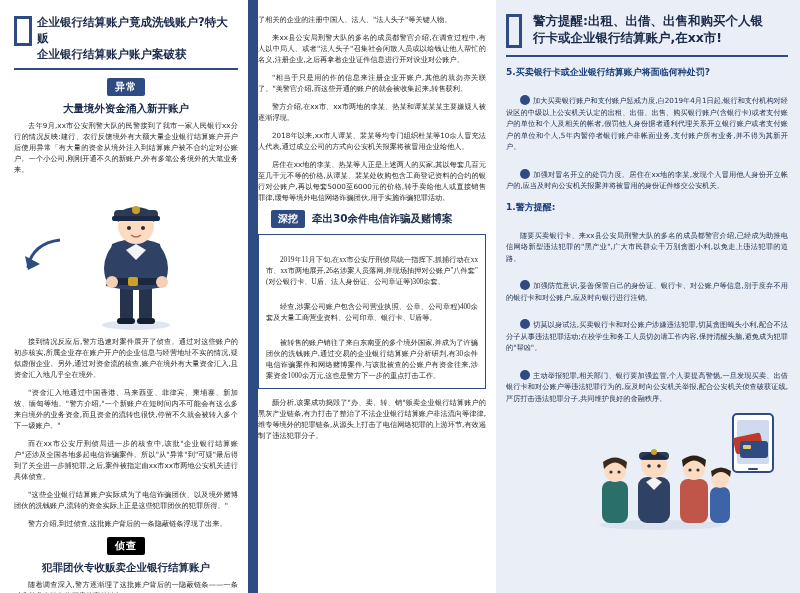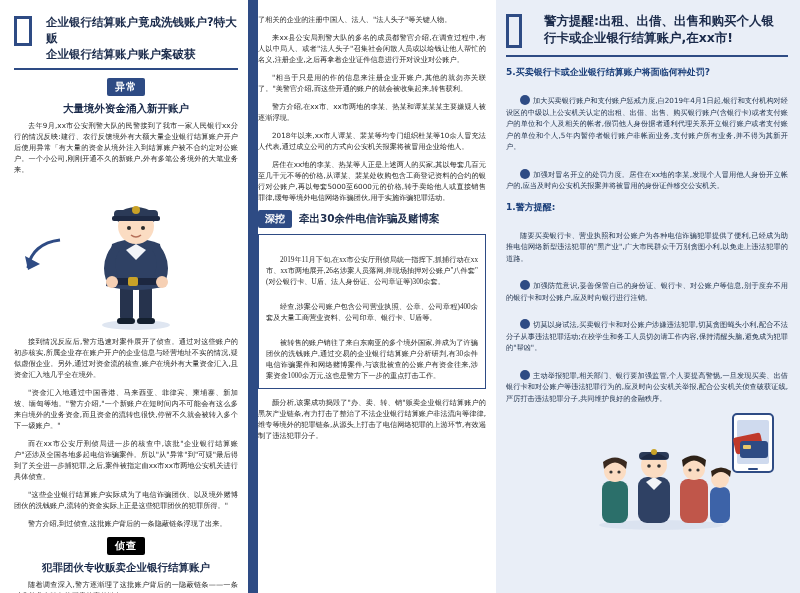--- a/index.html
+++ b/index.html
@@ -10,47 +10,47 @@
   .col{position:relative;box-sizing:border-box;}
   .col1{width:248px;padding:14px 10px 10px 14px;}
   .col2{width:248px;padding:14px 10px 10px 10px;}
   .col3{width:304px;padding:12px 12px 10px 10px;background:#e9eef7;}
 
   .divider{position:absolute;top:0;width:10px;height:593px;background:#2e4b84;}
   .divider.d1{left:248px;}
   .divider.d2{left:496px;}
 
   
-  .headline{display:flex;align-items:flex-start;gap:14px;border-bottom:2px solid #2e4b84;padding-bottom:6px;}
+  .headline{display:flex;align-items:flex-start;gap:5px;border-bottom:2px solid #2e4b84;padding-bottom:6px;}
   .headline .mark{width:18px;height:30px;border:3px solid #2e4b84;box-sizing:border-box;flex:0 0 18px;margin-top:2px;}
   .headline .htext{font-weight:bold;font-size:11.5px;line-height:16px;color:#1b2b4b;}
 
   .tagrow{margin:8px 0 4px;display:flex;align-items:center;gap:6px;flex-direction:column;}
   .tag{background:#2e4b84;color:#fff;font-size:10px;font-weight:bold;padding:2px 8px;border-radius:2px;letter-spacing:1px;white-space:nowrap;}
   .tag.light{background:#000000;}
   .tagline{font-weight:bold;font-size:10.5px;color:#1b2b4b;}
 
   .body p{font-size:7.2px;line-height:11px;color:#2a2a2a;margin:0 0 7px;text-align:justify;text-indent:14px;}
   .body p.noind{text-indent:0;}
 
   
   .cop-wrap{position:relative;height:150px;margin:2px 0 4px;}
   .cop{position:absolute;left:62px;top:0;}
   .arrow-left{position:absolute;left:8px;top:52px;width:42px;height:42px;}
 
   
   .deep-badge{display:inline-block;background:#2e4b84;color:#fff;font-size:10px;font-weight:bold;padding:2px 7px;border-radius:2px;}
-  .deep-row{display:flex;align-items:center;gap:7px;margin:6px 0 6px;}
+  .deep-row{display:flex;align-items:center;gap:7px;margin:6px 13px 6px;}
   .deep-title{font-size:10.5px;font-weight:bold;color:#1b2b4b;}
   .boxnote{border:1px solid #2e4b84;padding:6px 7px;margin:0 0 8px;}
   .boxnote p{margin:14px 0 6px;font-size:7.2px;line-height:11px;text-indent:14px;text-align:justify;color:#2a2a2a;font-family:Liberation Serif, serif;}
   .boxnote p:last-child{margin-bottom:0;}
 
   
-  .c3-head{display:flex;gap:22px;align-items:flex-start;border-bottom:2px solid #2e4b84;padding-bottom:7px;}
+  .c3-head{display:flex;gap:11px;align-items:flex-start;border-bottom:2px solid #2e4b84;padding-bottom:7px;}
   .c3-head .mark{width:16px;height:34px;border:3px solid #2e4b84;box-sizing:border-box;flex:0 0 16px;margin-top:2px;}
   .c3-head .t{font-size:12.5px;font-weight:bold;color:#1b2b4b;line-height:17px;}
   .qline{font-size:9px;font-weight:bold;color:#1b3f7a;margin:9px 0 5px;}
   .c3 p{font-size:7.2px;line-height:11.5px;color:#23354f;margin:16px 0 7px;text-align:justify;text-indent:14px;}
   .num{display:inline-block;width:10px;height:10px;line-height:10px;text-align:center;background:#2e4b84;color:#fff;border-radius:50%;font-size:6.5px;margin-right:3px;vertical-align:1px;}
 
   
   .c3-ill{position:relative;height:120px;margin-top:4px;}
   .phone{position:absolute;right:14px;top:2px;width:38px;height:56px;background:#fff;border:2px solid #2e4b84;border-radius:5px;}
   .phone .scr{position:absolute;left:3px;top:5px;right:3px;bottom:7px;background:#cfdaee;border-radius:2px;}
@@ -168,21 +168,21 @@
         <div>警方提醒:出租、出借、出售和购买个人银</div>
         <div>行卡或企业银行结算账户,在xx市!</div>
       </div>
     </div>
 
     <div class="qline">5.买卖银行卡或企业银行结算账户将面临何种处罚?</div>
     <p><span class="num">1</span><span>加大买卖银行账户和支付账户惩戒力度,自2019年4月1日起,银行和支付机构对经设区的中级以上公安机关认定的出租、出借、出售、购买银行账户(含银行卡)或者支付账户的单位和个人及相关的帐者,假罚他人身份据者通利代理关系开立银行账户或者支付账户的单位和个人,5年内暂停者银行账户非帐面业务,支付账户所有业务,并不得为其新开户。</span></p>
     <p><span class="num">2</span><span>加强对冒名开立的处罚力度。居住在xx地的李某,发现个人冒用他人身份开立帐户的,应当及时向公安机关报案并将被冒用的身份证件移交公安机关。</span></p>
 
     <div class="qline">1.警方提醒:</div>
-    <p>随要买卖银行卡、营业执照和对公账户为各种电信诈骗犯罪提供了便利,已经成为助推电信网络新型违法犯罪的"黑产业",广大市民群众千万别贪图小利,以免走上违法犯罪的道路。</p>
+    <p>随要买卖银行卡、来xx县公安局刑警大队的多名的成员都警官介绍,已经成为助推电信网络新型违法犯罪的"黑产业",广大市民群众千万别贪图小利,以免走上违法犯罪的道路。</p>
     <p><span class="num">1</span><span>加强防范意识,妥善保管自己的身份证、银行卡、对公账户等信息,别于度弃不用的银行卡和对公账户,应及时向银行进行注销。</span></p>
     <p><span class="num">2</span><span>切莫以身试法,买卖银行卡和对公账户涉嫌违法犯罪,切莫贪图蝇头小利,配合不法分子从事违法犯罪活动;在校学生和务工人员切勿请工作内容,保持清醒头脑,避免成为犯罪的"帮凶"。</span></p>
     <p><span class="num">3</span><span>主动举报犯罪,相关部门、银行要加强监管,个人要提高警惕,一旦发现买卖、出借银行卡和对公账户等违法犯罪行为的,应及时向公安机关举报,配合公安机关侦查破获证线,严厉打击违法犯罪分子,共同维护良好的金融秩序。</span></p>
 
     <div class="c3-ill">
       <div class="phone">
         <div class="scr"></div>
         <div class="hm"></div>
       </div>
       <svg class="cards" width="46" height="40" viewBox="0 0 46 40">

